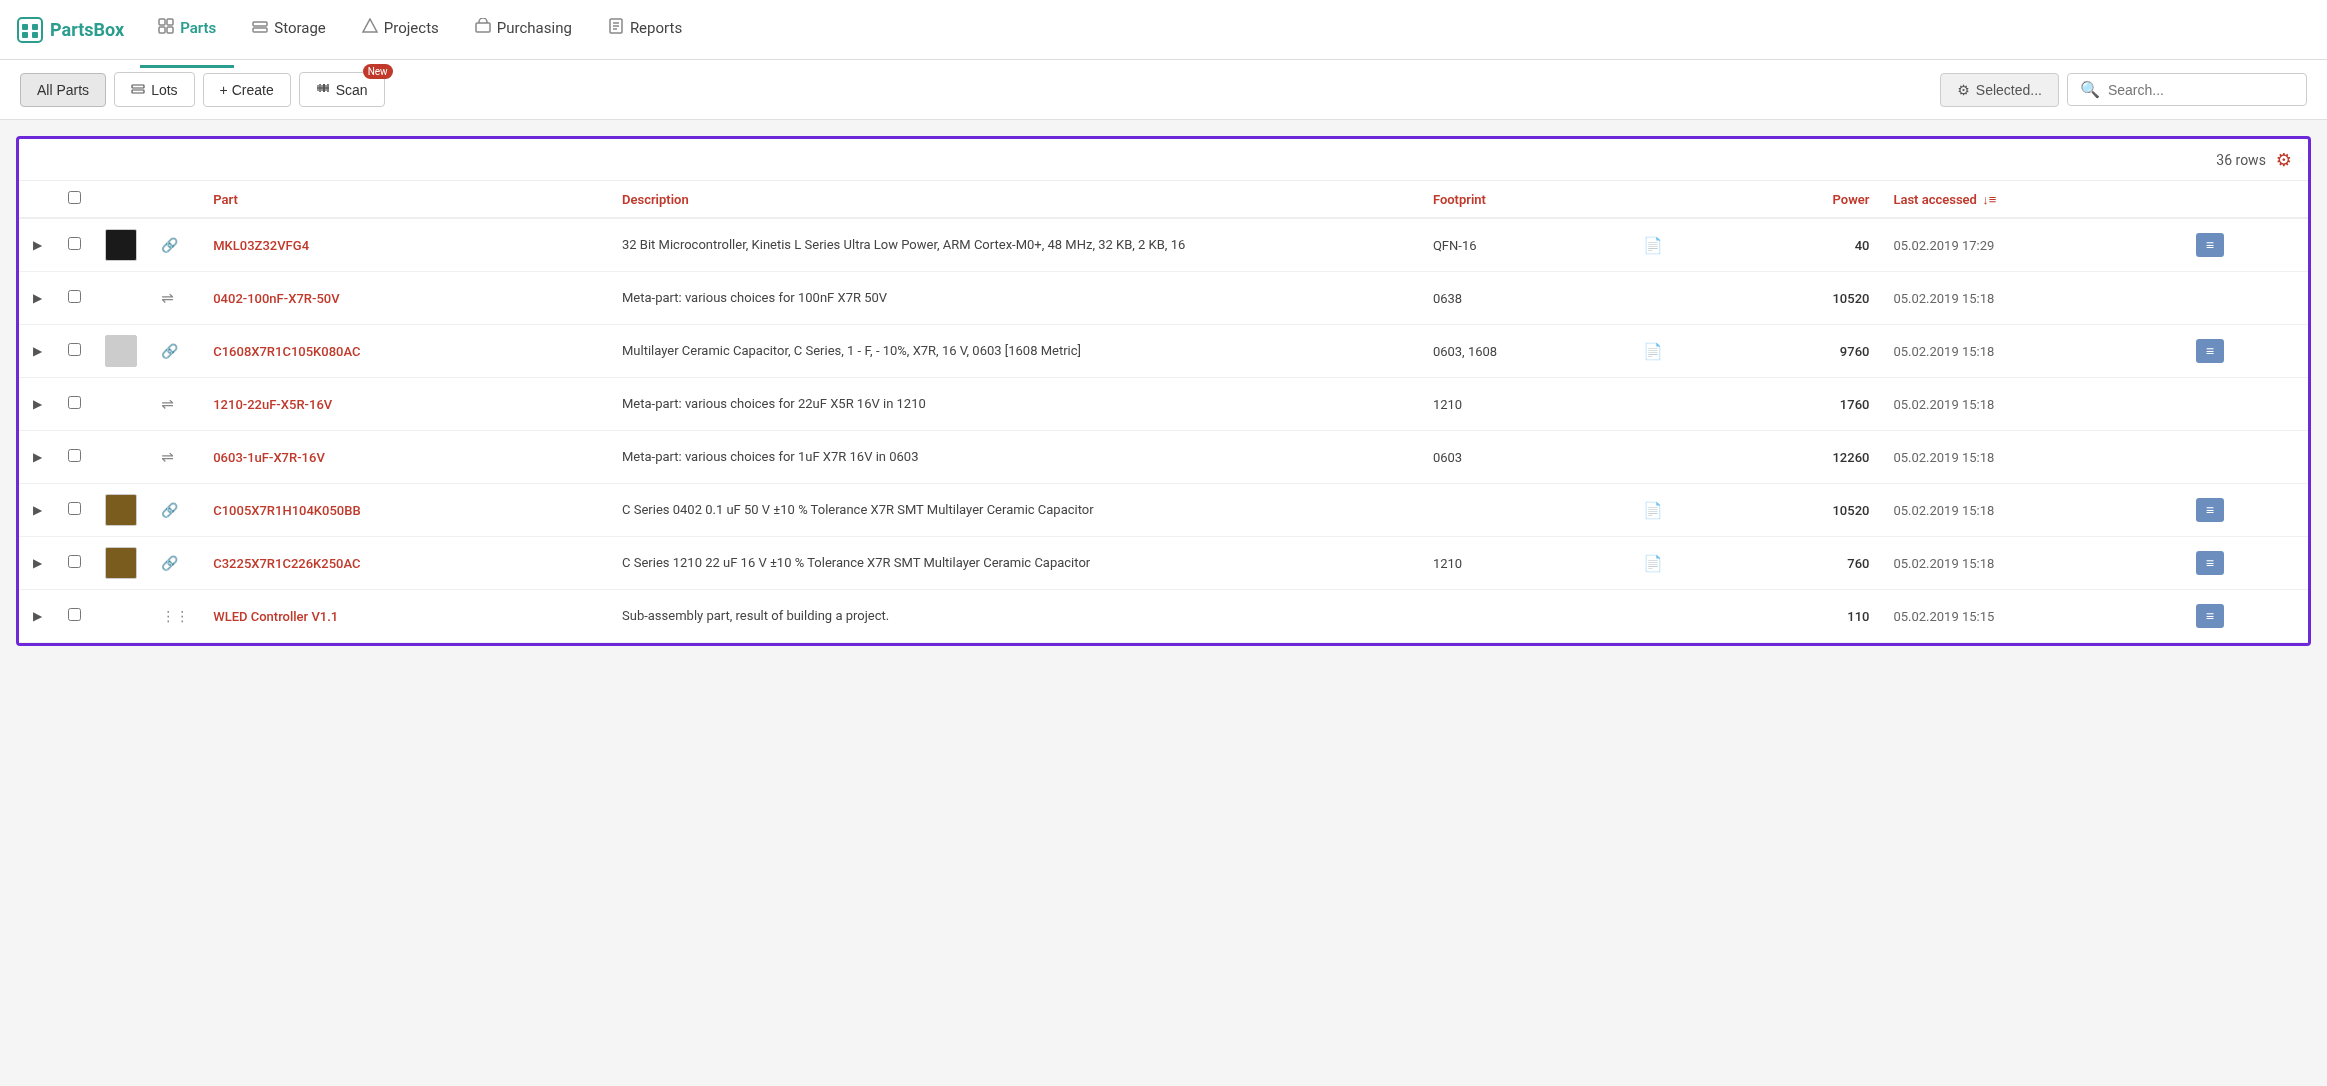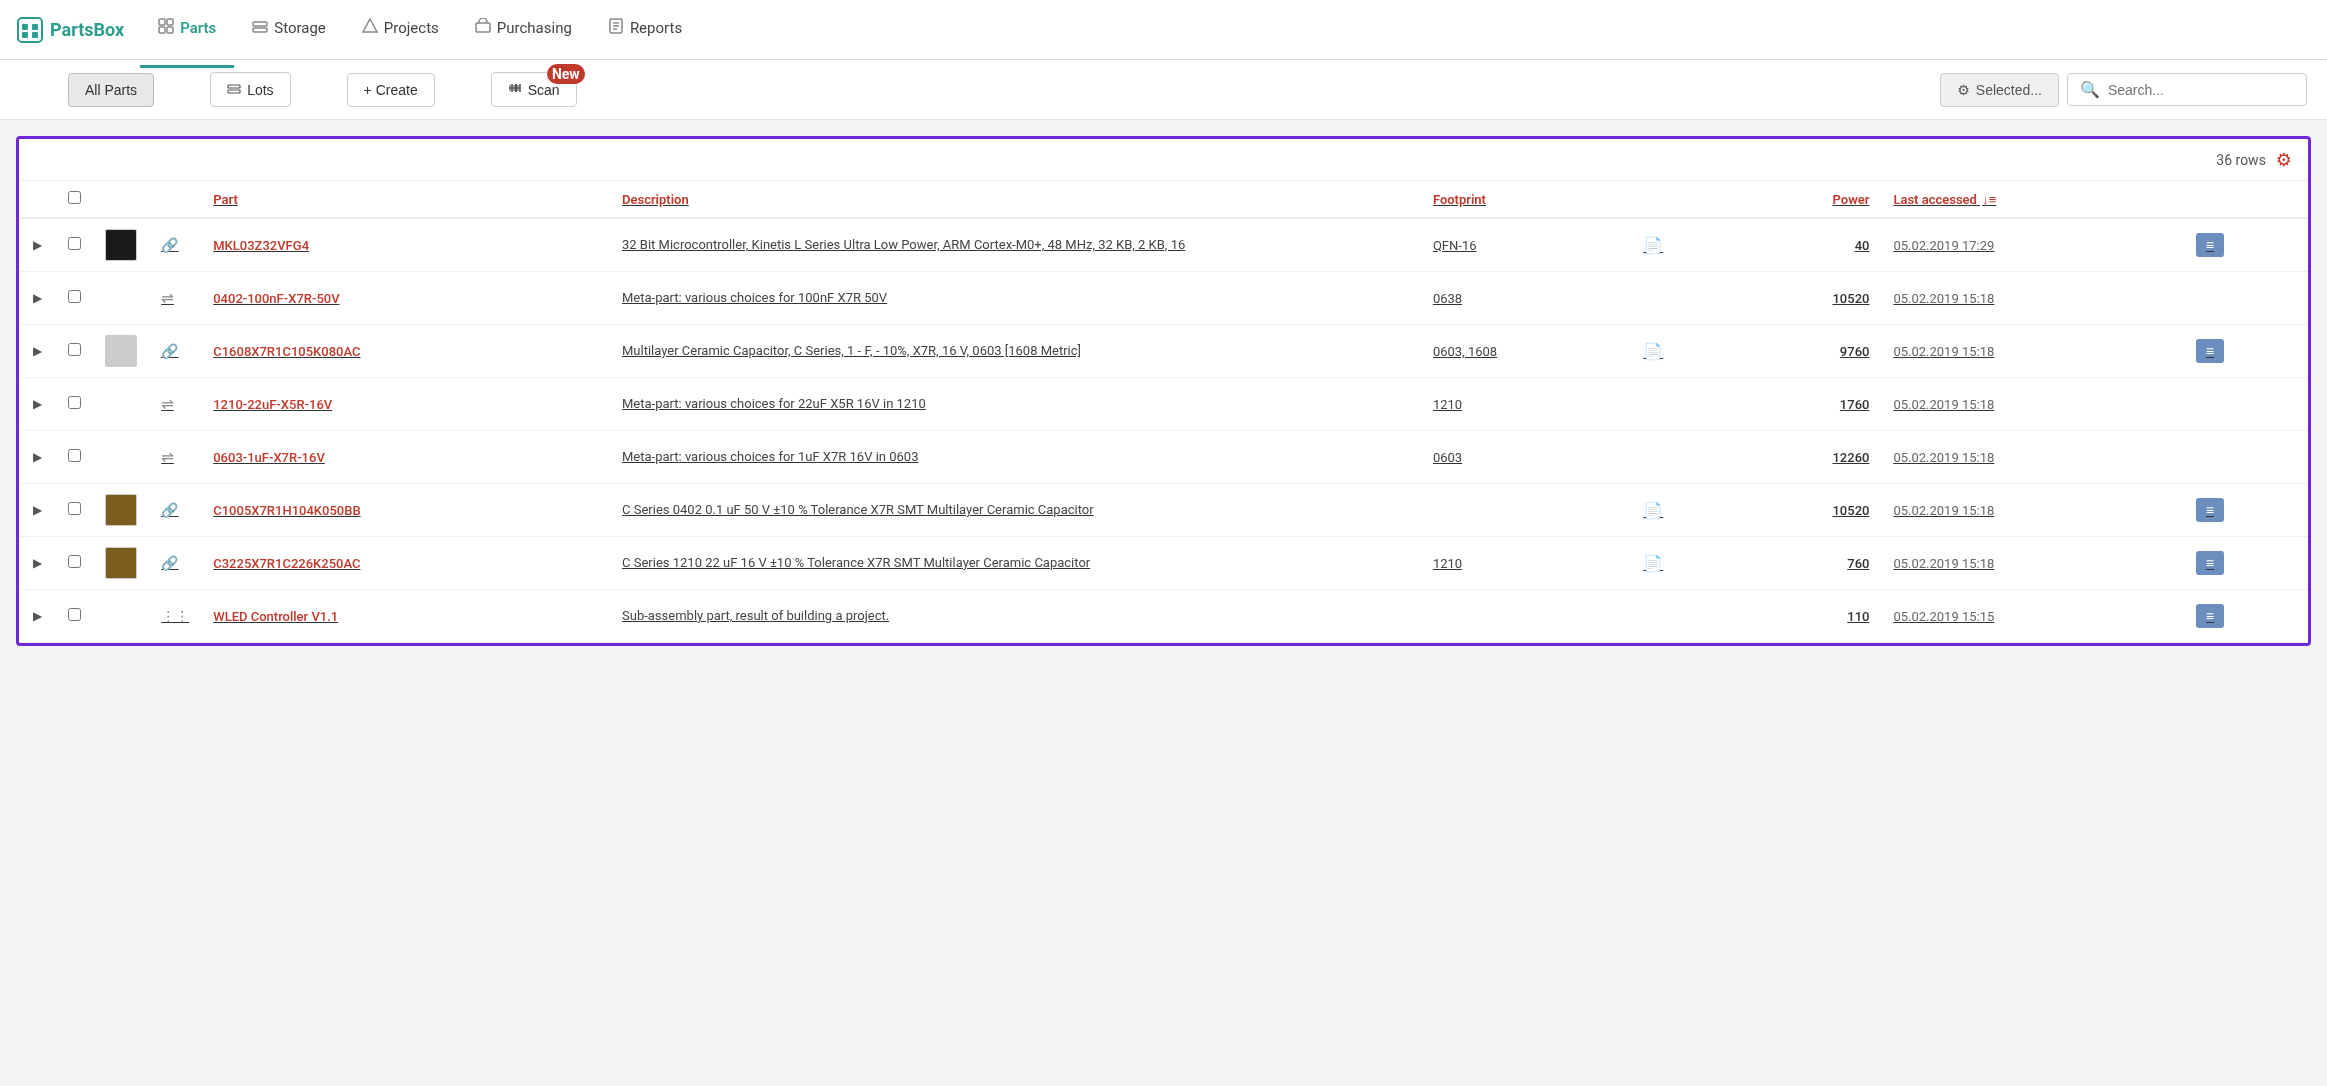--- a/index.html
+++ b/index.html
@@ -60,37 +60,36 @@
       display: flex;
       align-items: center;
       gap: 6px;
       padding: 8px 16px;
       border: 1px solid #ccc;
       border-radius: 4px;
       background: #fff;
       cursor: pointer;
       font-size: 14px;
       color: #333;
-      margin-left: 48px;
     }
     .toolbar-btn.active-btn {
       background: #e8e8e8;
       border-color: #bbb;
     }
     .scan-btn-wrapper {
       position: relative;
     }
     .new-badge {
       position: absolute;
       top: -8px;
       right: -8px;
       background: #c0392b;
       color: #fff;
-      font-size: 14px;
-      font-weight: 700;
+      font-size: 10px;
+      font-weight: 400;
       padding: 2px 5px;
       border-radius: 10px;
       text-align: center;
     }
     .toolbar-spacer { flex: 1; }
     .selected-btn {
       display: flex;
       align-items: center;
       gap: 6px;
       padding: 8px 16px;
@@ -146,21 +145,20 @@
       color: #555;
     }
     .settings-icon {
       cursor: pointer;
       color: #c0392b;
       font-size: 18px;
     }
     table {
       width: 100%;
       border-collapse: collapse;
-      text-decoration: underline;
     }
     thead tr {
       background: #fff;
       border-bottom: 2px solid #eee;
     }
     th {
       padding: 10px 12px;
       text-align: left;
       font-size: 13px;
       font-weight: 600;

